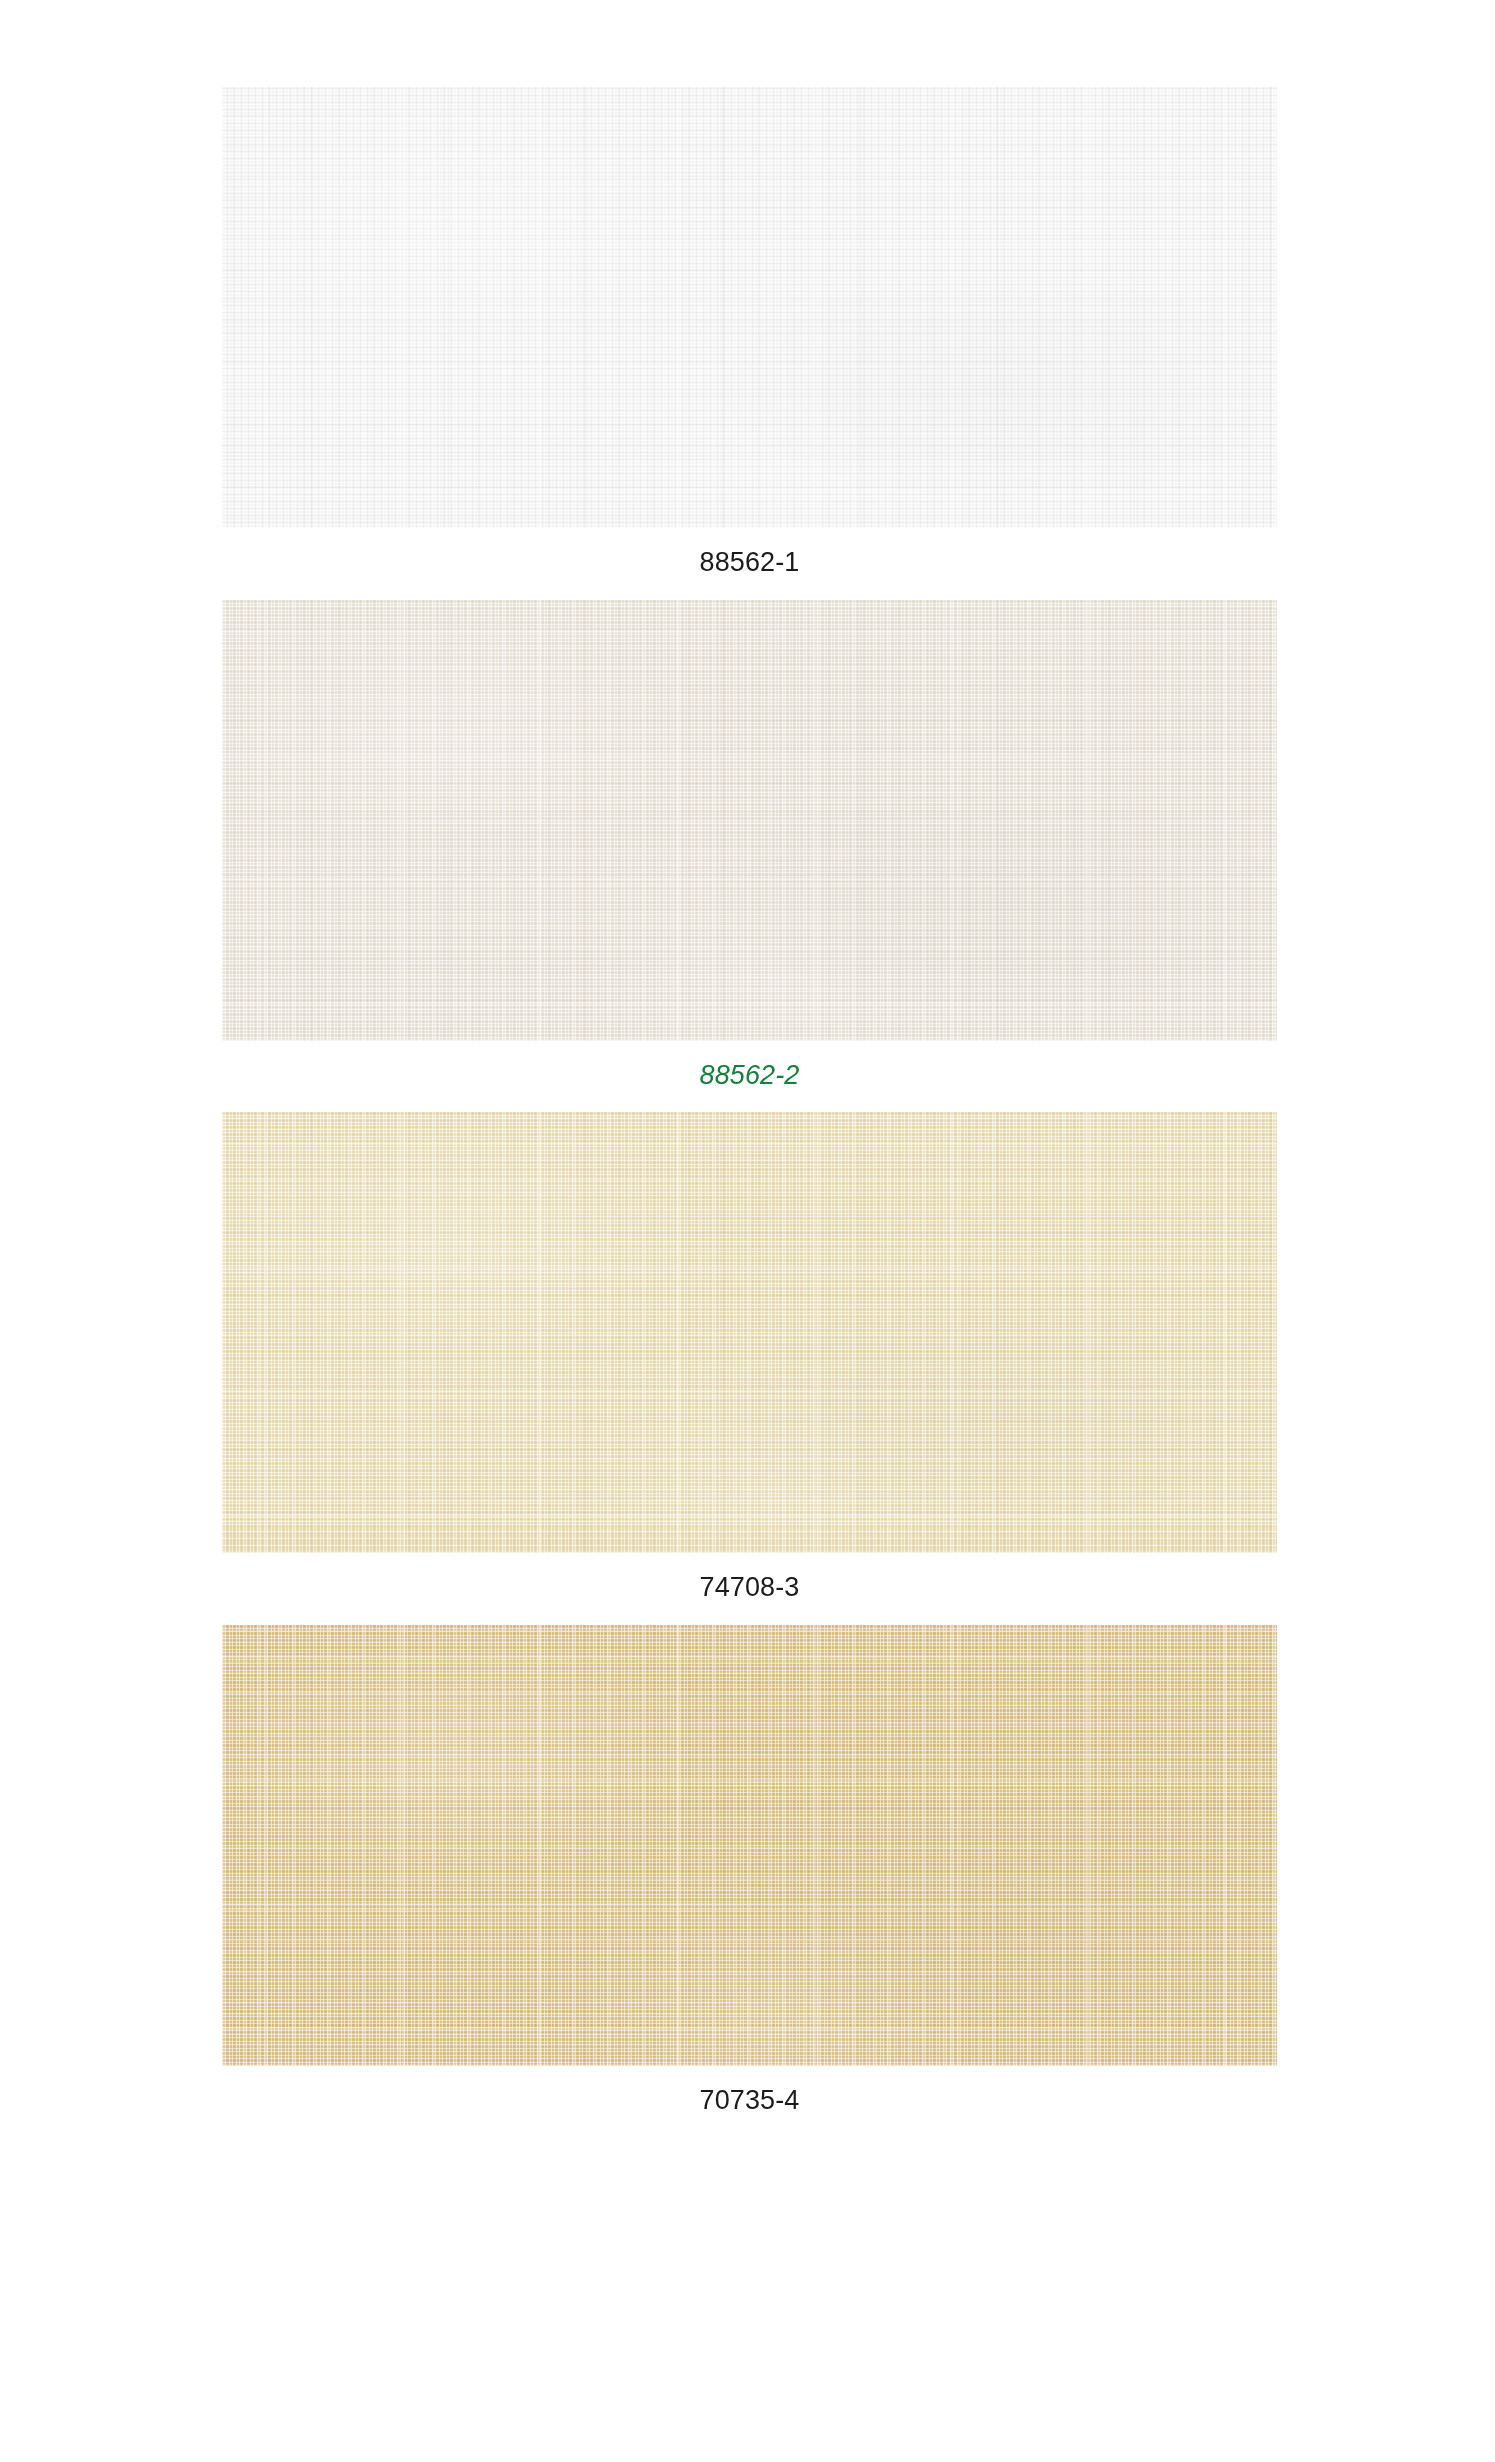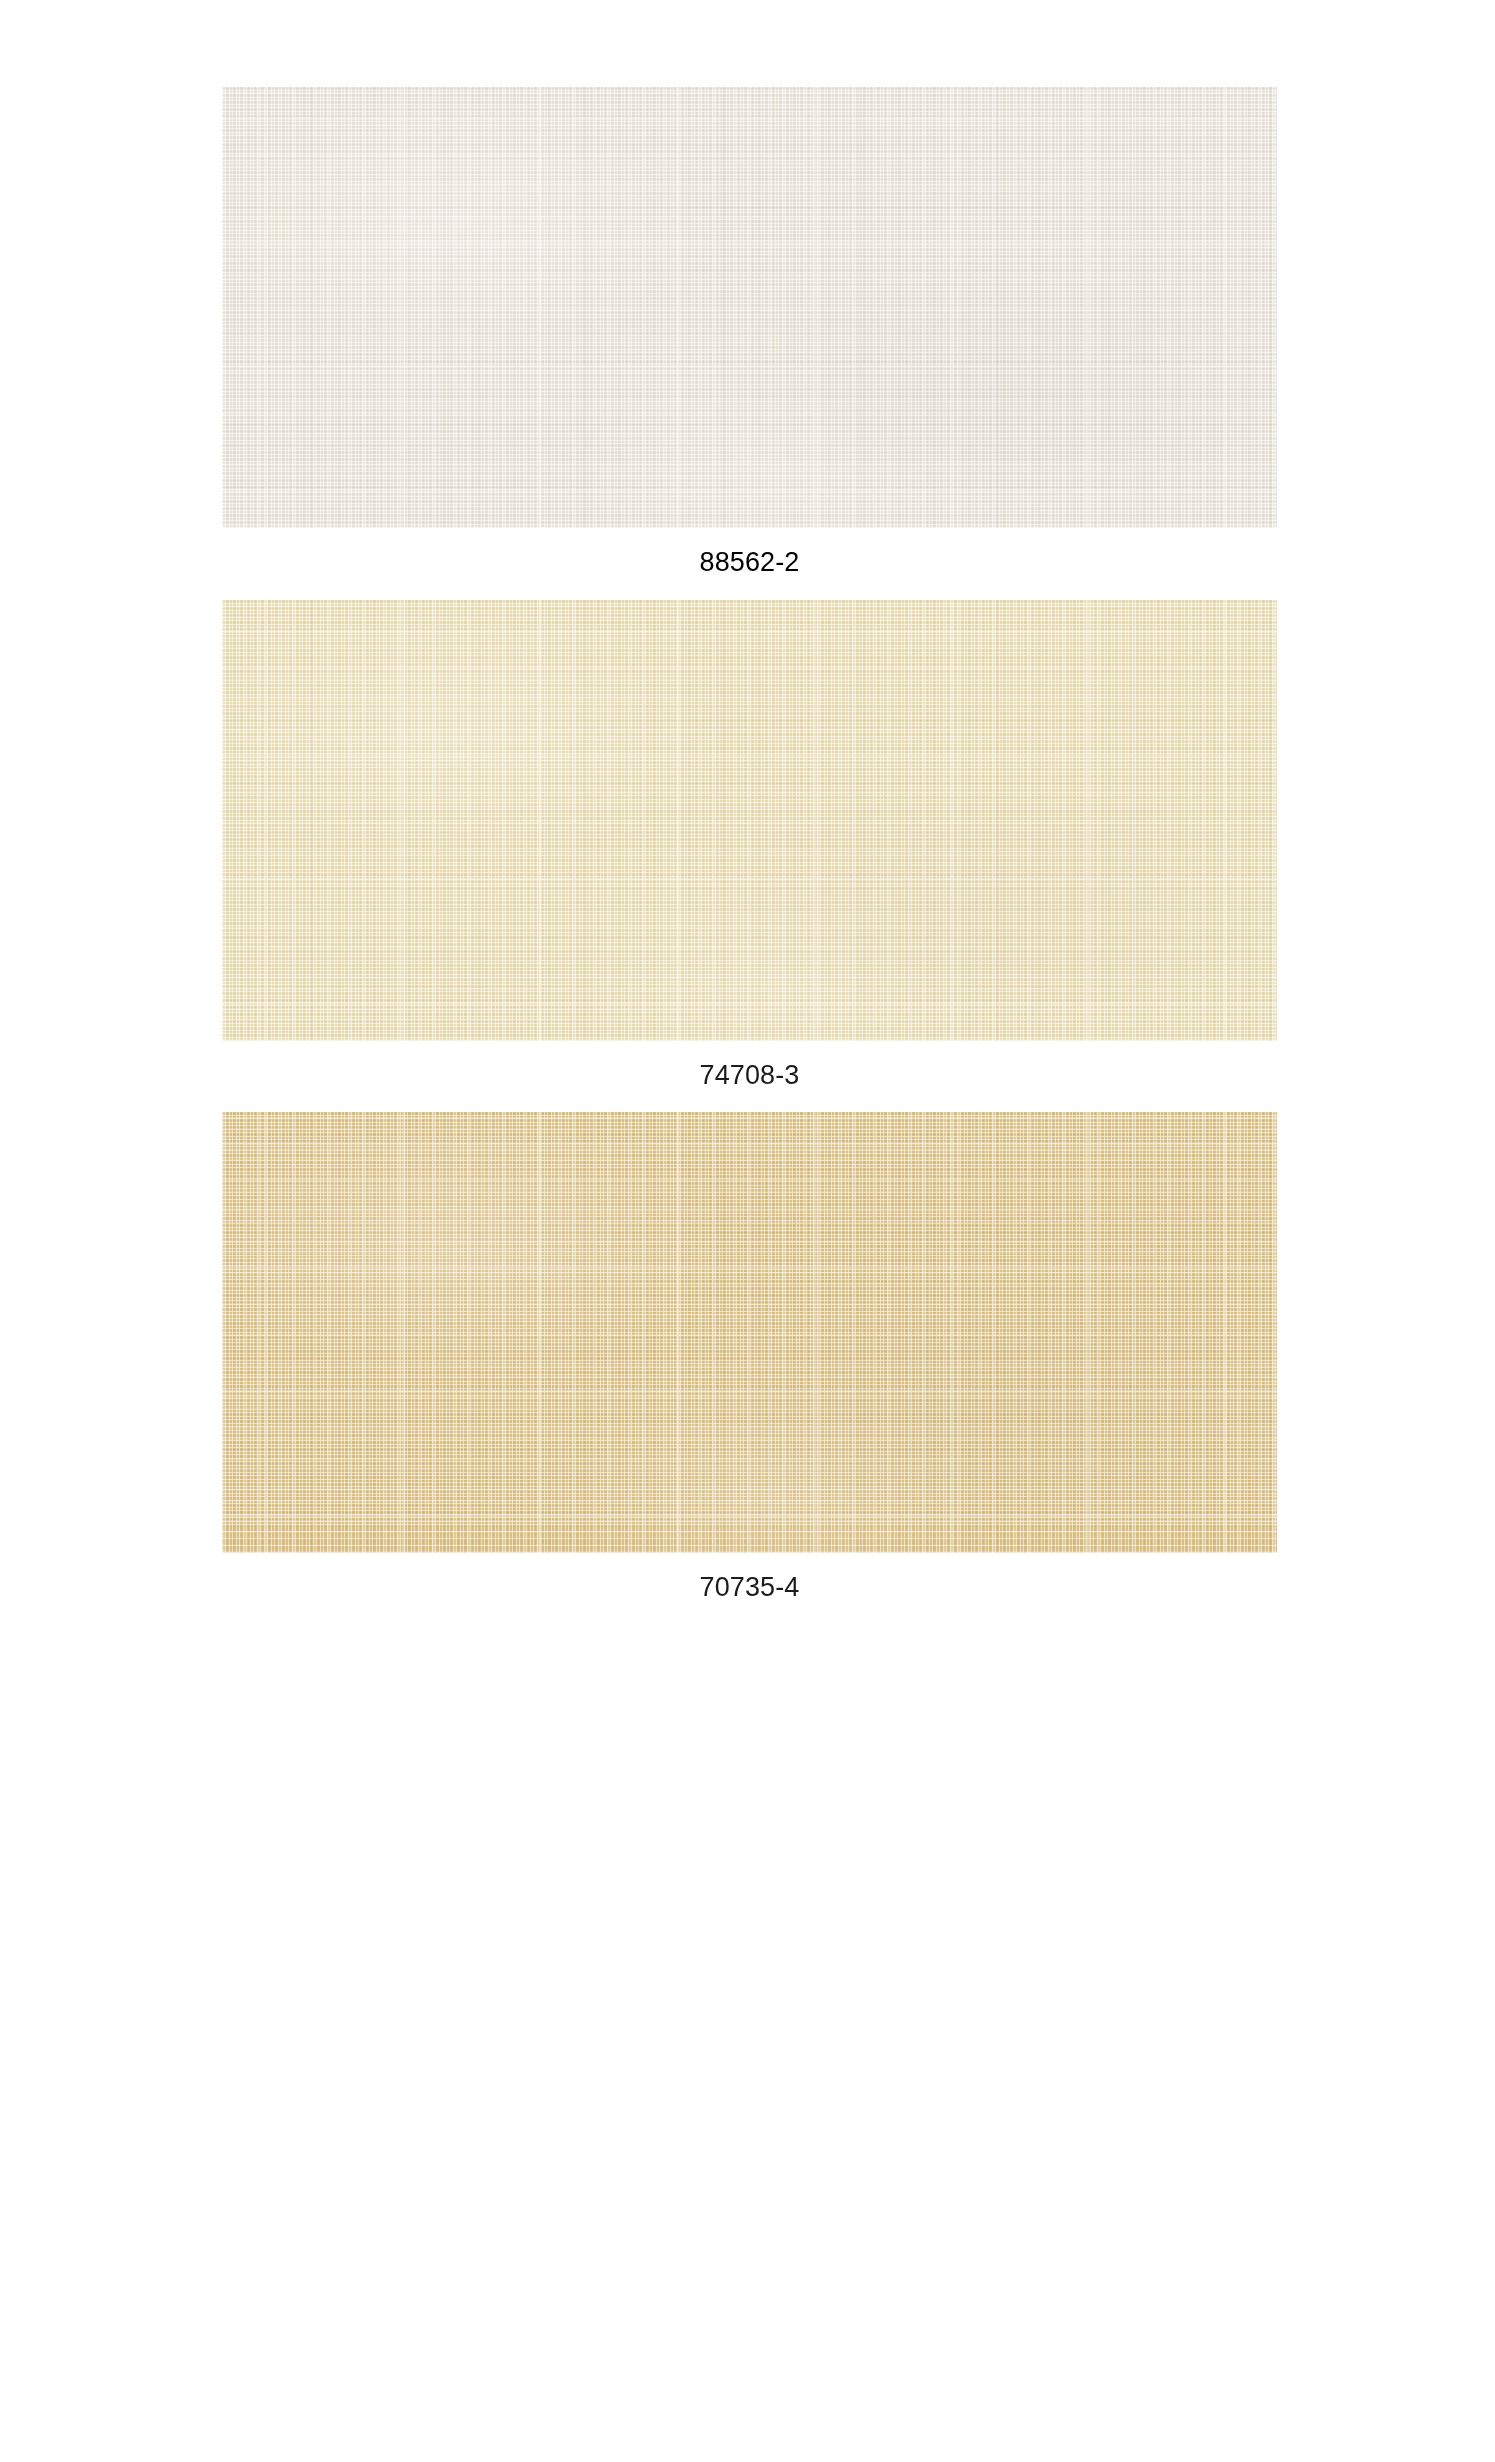--- a/index.html
+++ b/index.html
@@ -186,32 +186,44 @@
     white-space: nowrap;
   }
 </style>
 </head>
 <body style="background-color: rgb(255, 255, 255);">
 
 <div class="sheet">
 
   <div class="swatch-list">
 
+    <div class="swatch-block">
+      <div class="swatch-panel">
+        <div class="weave-base" style="background-color: rgb(244, 244, 244);"></div>
+        <div class="weave-warp-slub"></div>
+        <div class="weave-weft-slub"></div>
+        <div class="weave-warp-fine"></div>
+        <div class="weave-weft-fine"></div>
+        <div class="weave-flecks"></div>
+        <div class="weave-cloud"></div>
+      </div>
+      <div class="swatch-label" style="color: rgb(27, 27, 27);">88562-1</div>
+    </div>
 
     <div class="swatch-block">
       <div class="swatch-panel">
         <div class="weave-base" style="background-color: rgb(232, 225, 213);"></div>
         <div class="weave-warp-slub"></div>
         <div class="weave-weft-slub"></div>
         <div class="weave-warp-fine"></div>
         <div class="weave-weft-fine"></div>
         <div class="weave-flecks"></div>
         <div class="weave-cloud"></div>
       </div>
-      <div class="swatch-label" style="color: #000000;">88562-2</div>
+      <div class="swatch-label" style="color: #15803d; font-style: italic;">88562-2</div>
     </div>
 
     <div class="swatch-block">
       <div class="swatch-panel">
         <div class="weave-base" style="background-color: rgb(233, 219, 175);"></div>
         <div class="weave-warp-slub"></div>
         <div class="weave-weft-slub"></div>
         <div class="weave-warp-fine"></div>
         <div class="weave-weft-fine"></div>
         <div class="weave-flecks"></div>

